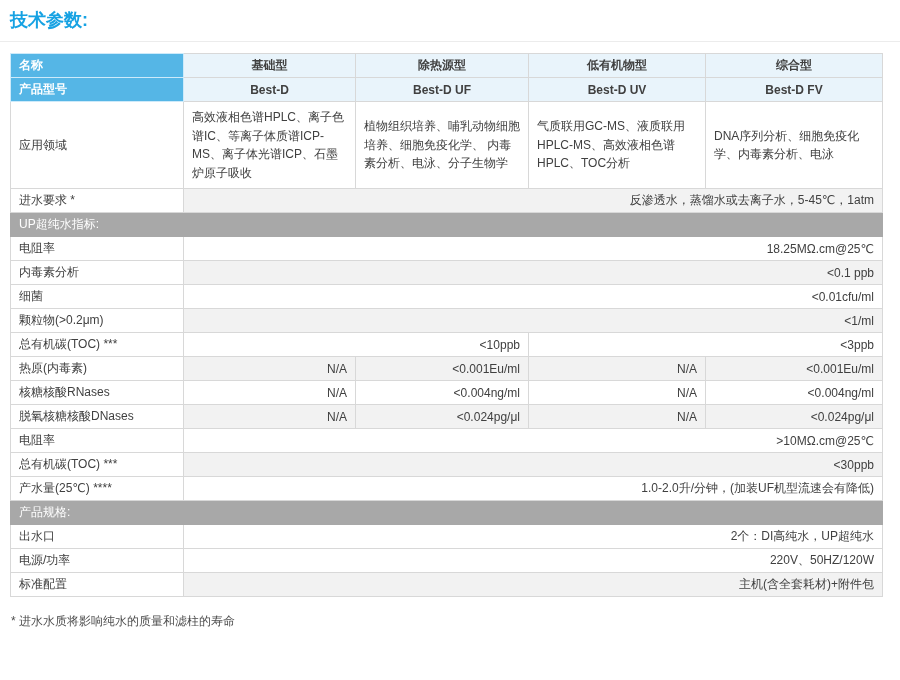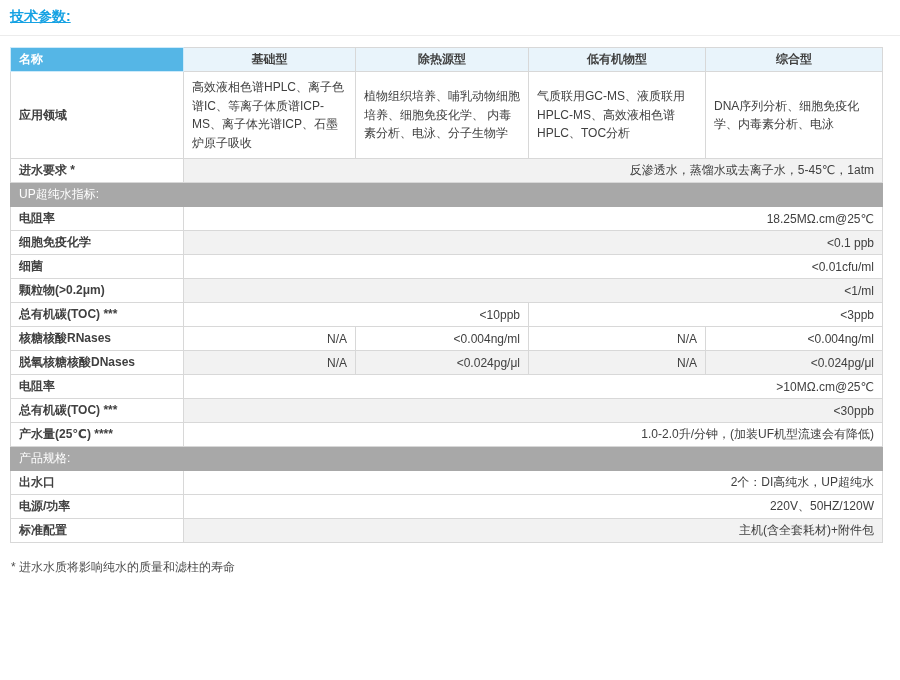--- a/index.html
+++ b/index.html
@@ -4,23 +4,22 @@
 <style>
   * { box-sizing: border-box; }
   html,body { margin:0; padding:0; background:#ffffff; }
   body {
     width:900px; height:680px;
     font-family:"Liberation Sans","DejaVu Sans",sans-serif;
     color:#404040; font-size:12px;
   }
   .page { padding:6px 10px 0 10px; }
   .page-title {
-    color:#16a2e3; font-size:14px; font-weight:bold;
+    color:#16a2e3; font-size:18px; font-weight:bold;
     margin:2px 0 9px 0;
-    text-decoration:underline;
   }
   .title-rule {
     border:none; border-top:1px solid #ececec;
     margin:0 -10px 11px -10px;
   }
   table.spec {
     border-collapse:collapse; table-layout:fixed;
     width:872px; font-size:12px;
   }
   td {
@@ -31,21 +30,21 @@
   }
   
   td.blue-label {
     background:#55b6e6; color:#ffffff; font-weight:bold;
     border-color:#cdeafa;
   }
   
   td.head-val {
     background:#e9f4fb; color:#404040; font-weight:bold; text-align:center;margin-left:32px;
   }
-  td.label-cell { font-weight:bold; background:#ffffff; }
+  td.label-cell { font-weight:normal; background:#ffffff; }
   td.val { text-align:right; background:#ffffff; }
   tr.alt td.val { background:#f2f2f2; }
   tr.section td {
     background:#a8a8a8; color:#ffffff; font-weight:normal;
     border-color:#a8a8a8; height:21px;
   }
   tr.app-row td.val {
     text-align:left; line-height:1.55; padding:6px 8px; height:54px;
   }
   .footnotes { margin:13px 0 0 1px; }
@@ -69,20 +68,27 @@
 
     <tbody>
         <tr>
       <td class="blue-label">名称</td>
       <td class="head-val">基础型</td>
       <td class="head-val">除热源型</td>
       <td class="head-val">低有机物型</td>
       <td class="head-val">综合型</td>
     </tr>
 
+    <tr>
+      <td class="blue-label">产品型号</td>
+      <td class="head-val">Best-D</td>
+      <td class="head-val">Best-D UF</td>
+      <td class="head-val">Best-D UV</td>
+      <td class="head-val">Best-D FV</td>
+    </tr>
 
     <tr class="app-row">
       <td class="label-cell">应用领域</td>
       <td class="val">高效液相色谱HPLC、离子色谱IC、等离子体质谱ICP-MS、离子体光谱ICP、石墨炉原子吸收</td>
       <td class="val">植物组织培养、哺乳动物细胞培养、细胞免疫化学、 内毒素分析、电泳、分子生物学</td>
       <td class="val">气质联用GC-MS、液质联用HPLC-MS、高效液相色谱HPLC、TOC分析</td>
       <td class="val">DNA序列分析、细胞免疫化学、内毒素分析、电泳</td>
     </tr>
 
     <tr class="alt">
@@ -93,35 +99,42 @@
 
     <tr class="section">
       <td colspan="5">UP超纯水指标:</td>
     </tr>
 
     <tr>
       <td class="label-cell">电阻率</td>
       <td class="val" colspan="4">18.25MΩ.cm@25℃</td>
     </tr>
     <tr class="alt">
-      <td class="label-cell">细胞免疫化学</td>
+      <td class="label-cell">内毒素分析</td>
       <td class="val" colspan="4">&lt;0.1 ppb</td>
     </tr>
     <tr>
       <td class="label-cell">细菌</td>
       <td class="val" colspan="4">&lt;0.01cfu/ml</td>
     </tr>
     <tr class="alt">
       <td class="label-cell">颗粒物(&gt;0.2μm)</td>
       <td class="val" colspan="4">&lt;1/ml</td>
     </tr>
     <tr>
       <td class="label-cell">总有机碳(TOC) ***</td>
       <td class="val" colspan="2">&lt;10ppb</td>
       <td class="val" colspan="2">&lt;3ppb</td>
+    </tr>
+    <tr class="alt">
+      <td class="label-cell">热原(内毒素)</td>
+      <td class="val">N/A</td>
+      <td class="val">&lt;0.001Eu/ml</td>
+      <td class="val">N/A</td>
+      <td class="val">&lt;0.001Eu/ml</td>
     </tr>
     <tr>
       <td class="label-cell">核糖核酸RNases</td>
       <td class="val">N/A</td>
       <td class="val">&lt;0.004ng/ml</td>
       <td class="val">N/A</td>
       <td class="val">&lt;0.004ng/ml</td>
     </tr>
     <tr class="alt">
       <td class="label-cell">脱氧核糖核酸DNases</td>

